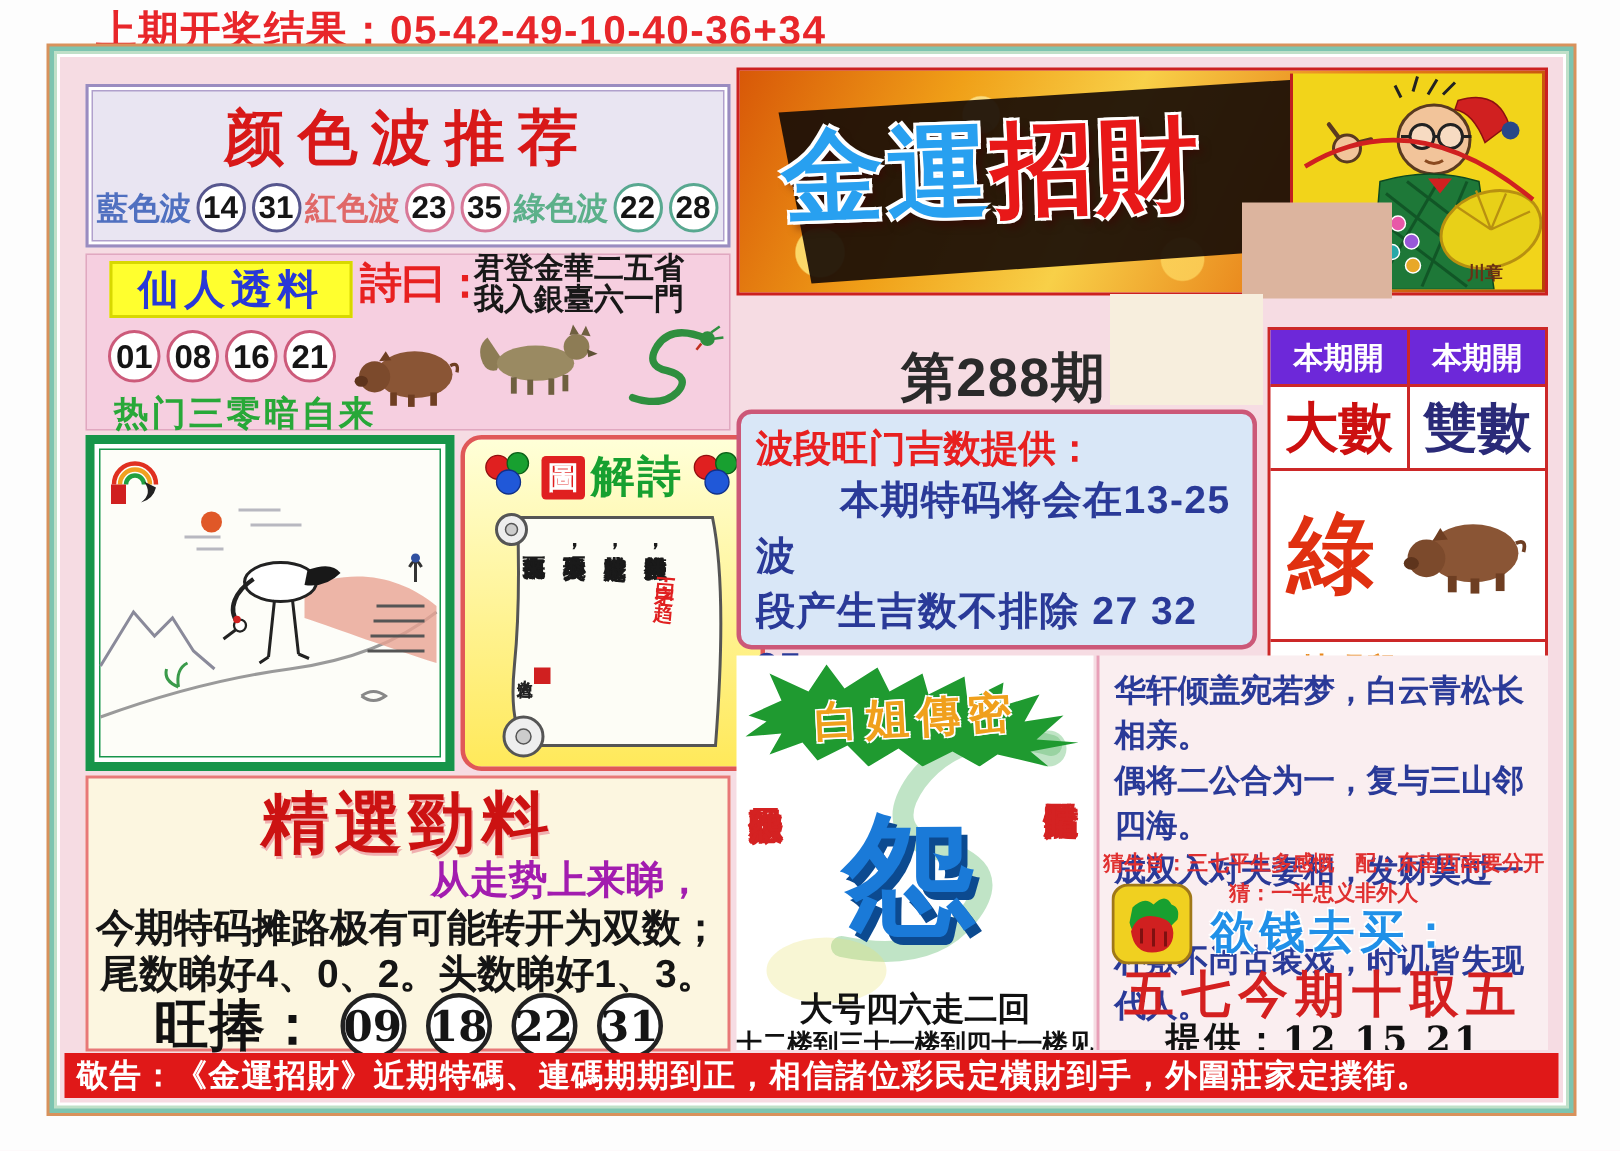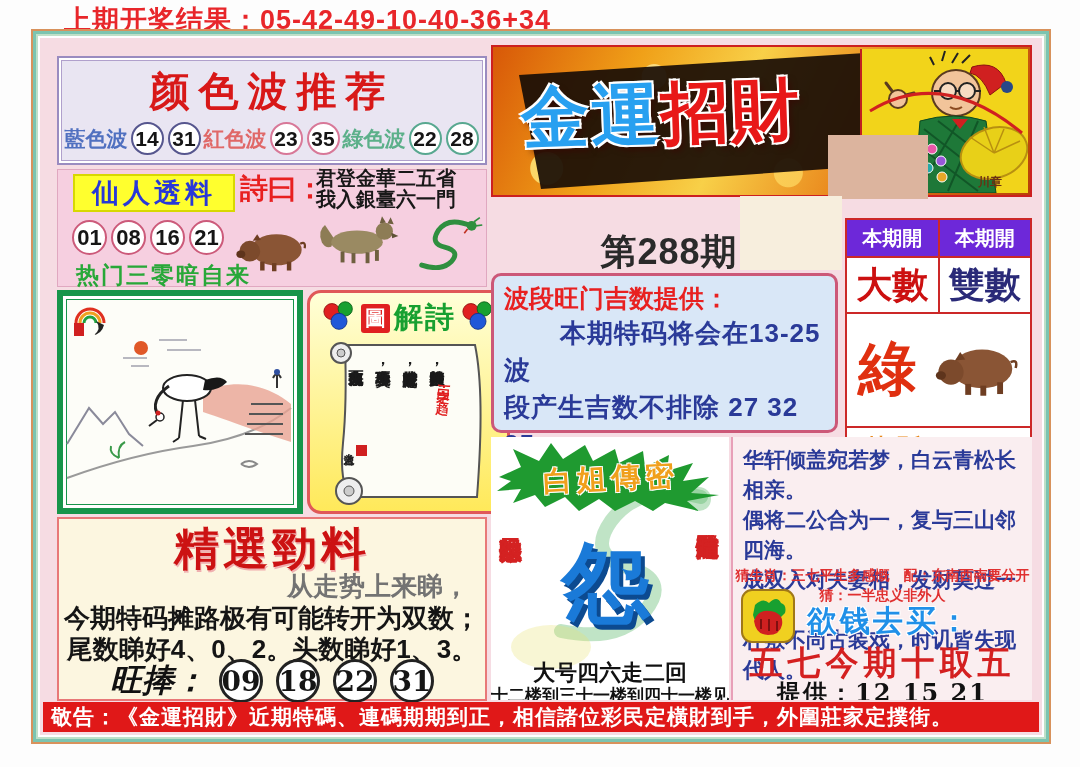--- a/index.html
+++ b/index.html
@@ -48,25 +48,25 @@
   .tj-cols { position:absolute; left:32px; top:26px; height:130px; right:52px; writing-mode:vertical-rl; text-orientation:upright;
              font-family:"DejaVu Serif", serif; font-size:15px; font-weight:700; color:#1a1a1a; line-height:27px; }
   .tj-day { position:absolute; right:54px; top:46px; height:120px; writing-mode:vertical-rl; text-orientation:upright;
             font-size:13px; font-weight:900; color:#e02020; transform:rotate(5deg); }
   .tj-sig { position:absolute; left:26px; top:112px; writing-mode:vertical-rl; text-orientation:upright; font-size:11px; font-weight:bold; color:#222; }
   .tj-sig::before { content:""; display:block; width:11px; height:11px; background:#d02020; margin-bottom:3px; }
 
   
   .p-jingxuan { left:17px; top:479px; width:430px; height:184px; background:#fcf6e0; border:2px solid #e87878; }
   .jx-title { margin-top:0px; text-align:center; font-size:45px; font-weight:900; color:#cc1212; font-family:"DejaVu Serif", serif; letter-spacing:4px; text-shadow:1px 2px 0 #f0b0b0; }
-  .jx-l1 { position:absolute; right:16px; top:50px; font-size:26px; font-weight:900; color:#737373; }
+  .jx-l1 { position:absolute; right:16px; top:50px; font-size:26px; font-weight:900; color:#a21caf; }
   .jx-l2 { position:absolute; left:0; right:0; top:82px; text-align:center; font-size:26px; font-weight:900; color:#151515; }
   .jx-l3 { position:absolute; left:0; right:0; top:113px; text-align:center; font-size:26px; font-weight:900; color:#151515; }
   .jx-row { position:absolute; left:0; right:0; top:140px; display:flex; align-items:center; justify-content:center; gap:13px; }
-  .jx-wang { font-size:32px; font-weight:900; color:#111; font-family:"DejaVu Serif", serif;font-style:italic; }
+  .jx-wang { font-size:37px; font-weight:900; color:#111; font-family:"DejaVu Serif", serif; }
   .c44 { width:44px; height:44px; border:3px solid #222; font-size:28px; font-family:"DejaVu Serif", serif; }
 
   
   .p-banner { left:451px; top:7px; width:541px; height:152px; border:2px solid #cc2020; overflow:hidden;
               background-image:
                 radial-gradient(circle at 10% 82%, rgba(255,230,120,.85) 0 16px, rgba(255,230,120,0) 17px),
                 radial-gradient(circle at 30% 20%, rgba(255,244,170,.7) 0 12px, rgba(255,244,170,0) 13px),
                 radial-gradient(circle at 55% 85%, rgba(255,220,100,.7) 0 14px, rgba(255,220,100,0) 15px),
                 linear-gradient(115deg,#d85808,#f0a018 25%,#f8d048 45%,#e88018 70%,#b84008);
   }

